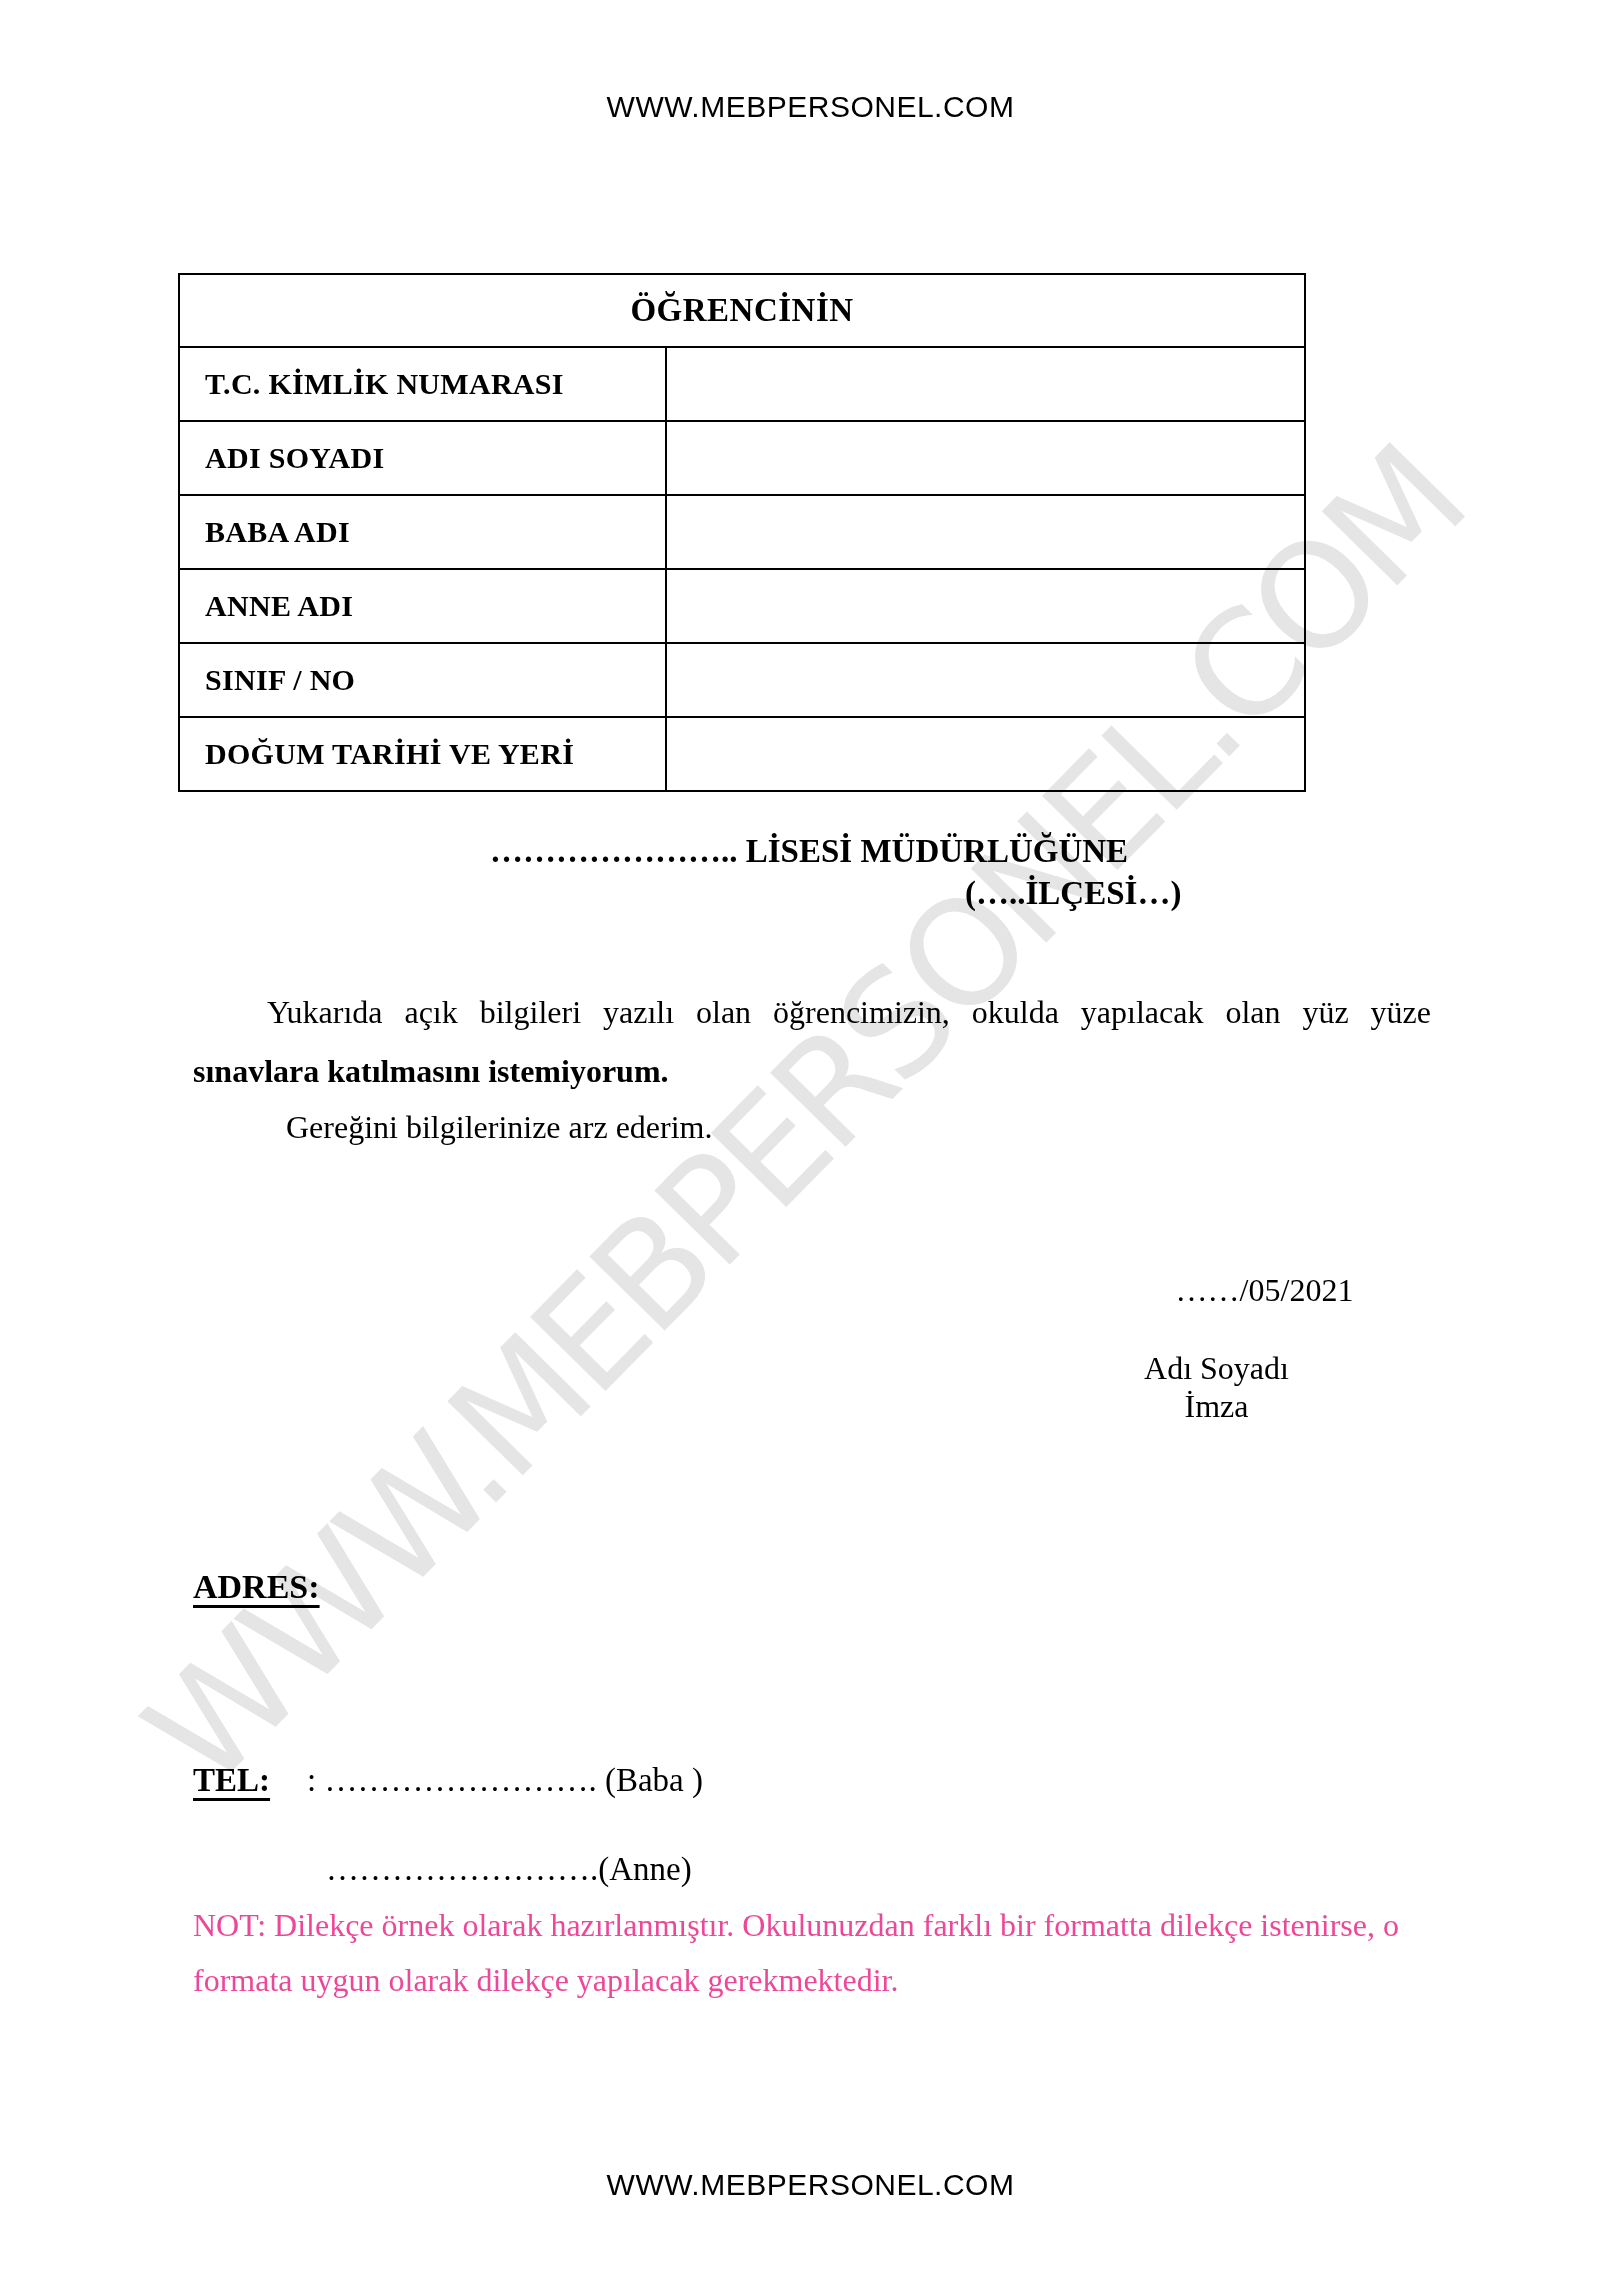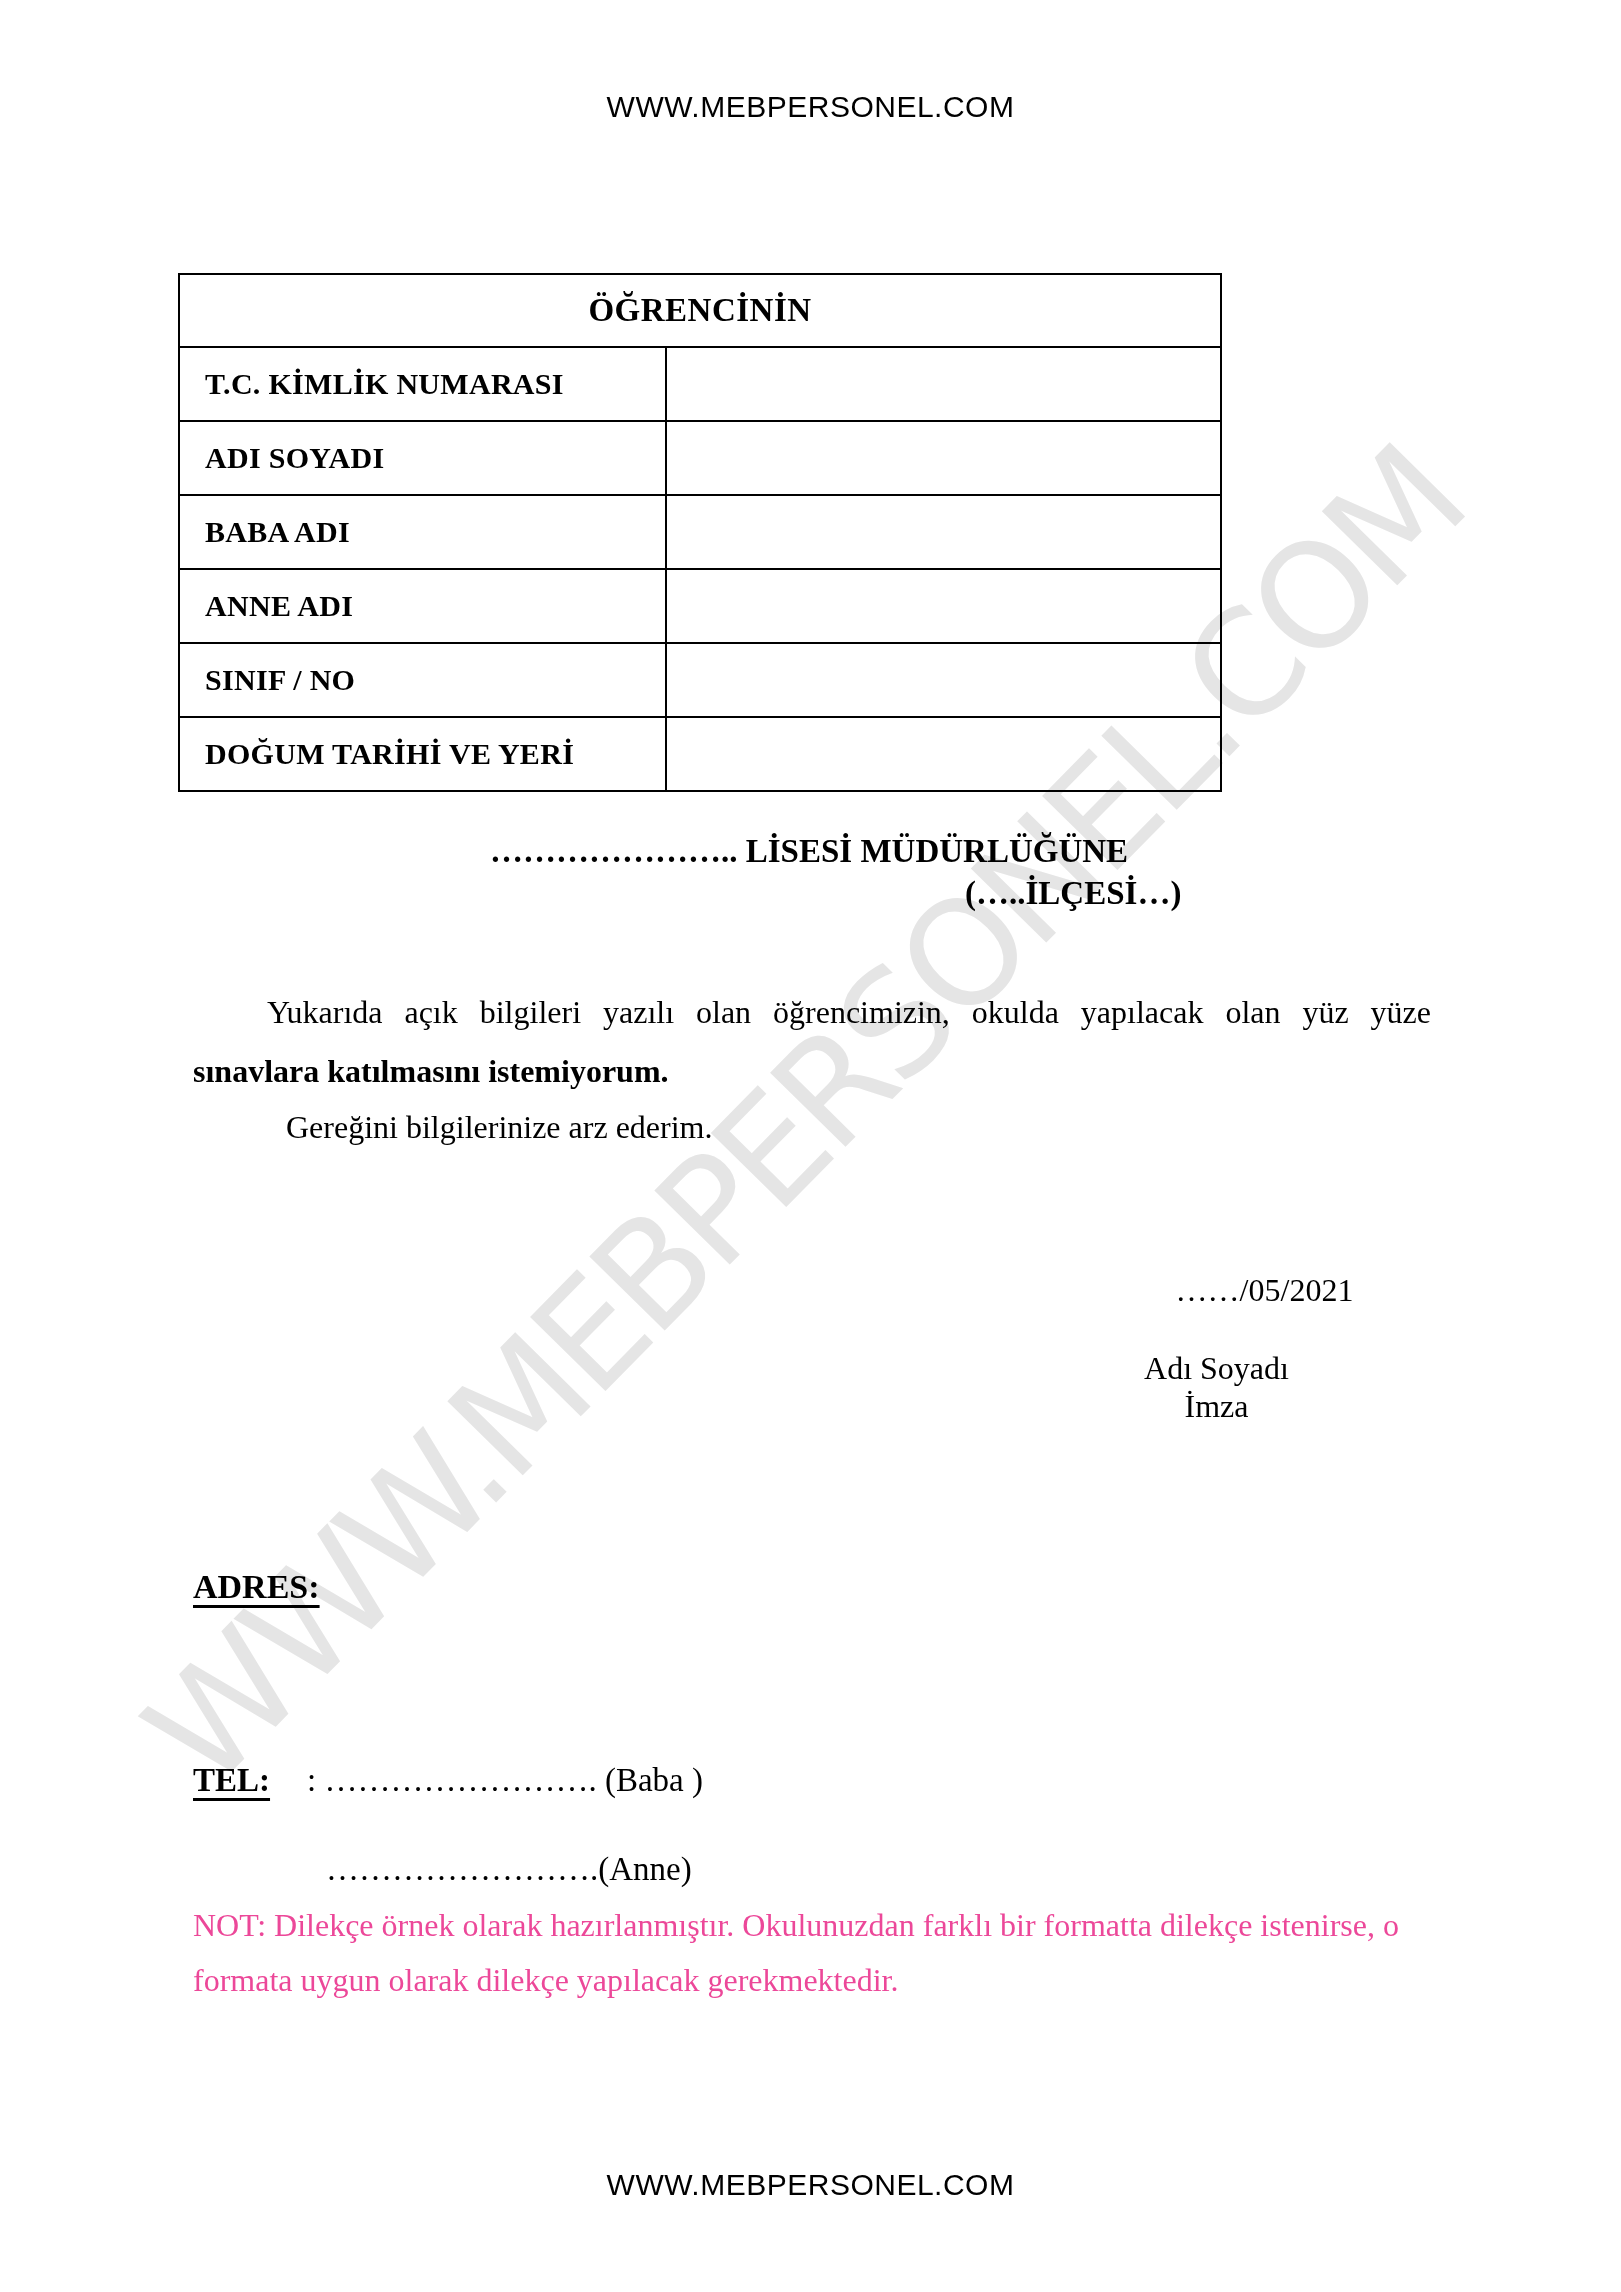--- a/index.html
+++ b/index.html
@@ -30,21 +30,21 @@
     text-align:center;
     font-family:"Liberation Sans", sans-serif;
     font-size:30px;letter-spacing:0.5px;
     z-index:1;
   }
   .site-band.top{top:90px;}
   .site-band.bottom{top:2168px;}
   
   table.student{
     position:absolute;left:178px;top:273px;
-    width:1044px;
+    width:1128px;
     border-collapse:collapse;
     z-index:1;
     background:transparent;
   }
   table.student,table.student th,table.student td{border:2px solid #000;}
   table.student{border-width:2.9px;}
   table.student th{
     height:69px;
     font-size:33px;font-weight:700;
     text-align:center;vertical-align:middle;

